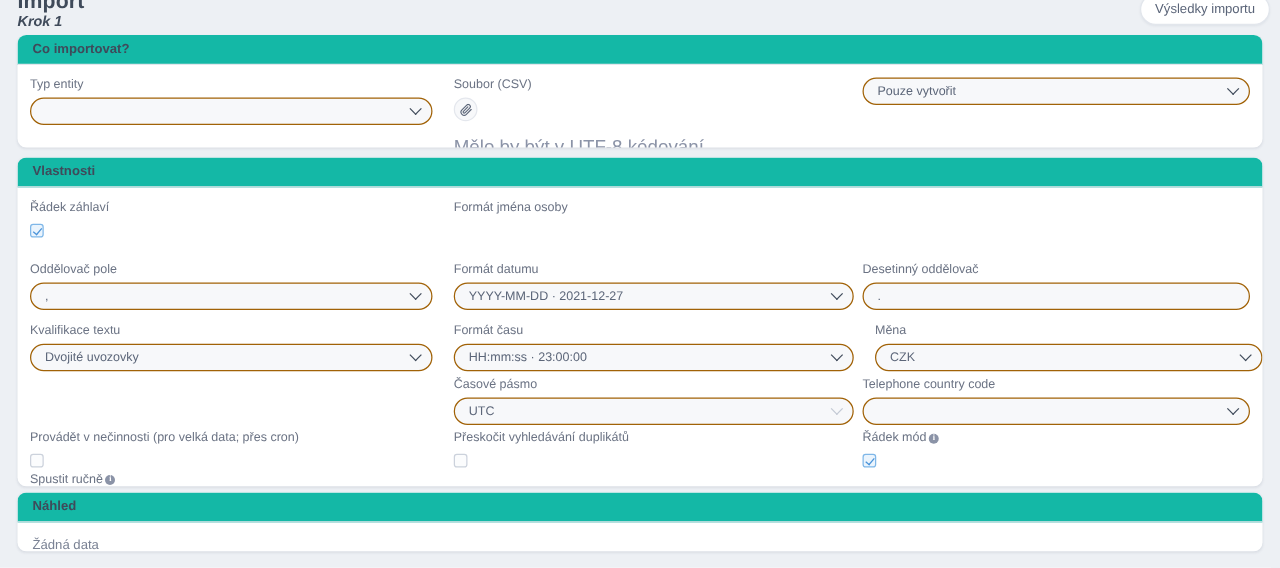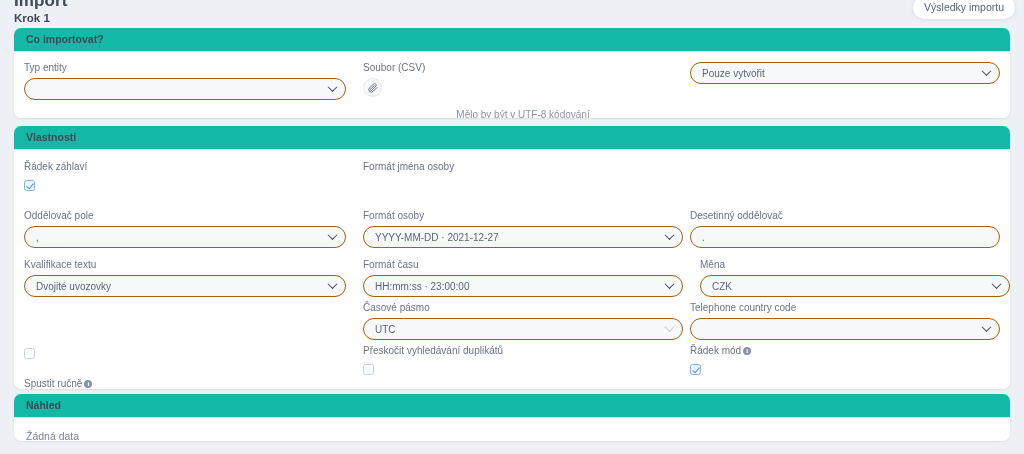--- a/index.html
+++ b/index.html
@@ -21,21 +21,21 @@
   .results-btn {
     position: absolute; right: 8px; top: -5px;
     background: #ffffff; border: 1px solid #e2e6ec;
     border-radius: 14px; padding: 5px 11px 6px;
     font-size: 10.5px; color: #5a6478; white-space: nowrap;
     box-shadow: 0 1px 2px rgba(60,72,95,.07);
     cursor: pointer;
   }
   .step-label {
     position: absolute; left: 14px; top: 12px;
-    font-size: 11.5px; font-weight: 700; color: #3f4a5a;
+    font-size: 11.5px; font-weight: 700; color: #3f4a5a; font-style: italic;
   }
 
   
   .panel {
     position: absolute; left: 14px; width: 996px;
     background: #ffffff; border-radius: 7px;
     box-shadow: 0 1px 2px rgba(60,72,95,.10);
     overflow: hidden;
   }
   .panel-head {
@@ -94,21 +94,21 @@
     transform: rotate(40deg);
   }
 
   
   .attach {
     width: 19px; height: 19px; border-radius: 50%;
     background: #f7f8fa; border: 1px solid #e4e7ed;
     display: flex; align-items: center; justify-content: center;
     cursor: pointer;
   }
-  .hint { font-size: 10px; color: #8b93a7; white-space: nowrap; text-align: center; }
+  .hint { font-size: 15px; color: #8b93a7; white-space: nowrap; }
   .empty-text { font-size: 10.5px; color: #7a8294; padding: 12px 12px; }
 </style>
 </head>
 <body>
 
 <div class="page">
 
   <div class="page-title">Import</div>
   <div class="results-btn">Výsledky importu</div>
   <div class="step-label">Krok 1</div>
@@ -164,34 +164,35 @@
 
       <div class="fld" style="left:10px; top:109px; width:322px;">
         <span class="lbl">Kvalifikace textu</span>
         <div class="ctl">
           <span>Dvojité uvozovky</span>
           <span class="chev"></span>
         </div>
       </div>
 
       <div class="fld" style="left:10px; top:195px; width:330px;">
+        <span class="lbl">Provádět v nečinnosti (pro velká data; přes cron)</span>
         <span class="cb"></span>
       </div>
 
       <div class="fld" style="left:10px; top:228px; width:322px;">
         <span class="lbl"><span>Spustit ručně</span><span class="info">i</span></span>
 
       </div>
 
       <div class="fld" style="left:349px; top:11px; width:320px;">
         <span class="lbl">Formát jména osoby</span>
       </div>
 
       <div class="fld" style="left:349px; top:60px; width:320px;">
-        <span class="lbl">Formát osoby</span>
+        <span class="lbl">Formát datumu</span>
         <div class="ctl">
           <span>YYYY-MM-DD · 2021-12-27</span>
           <span class="chev"></span>
         </div>
       </div>
 
       <div class="fld" style="left:349px; top:109px; width:320px;">
         <span class="lbl">Formát času</span>
         <div class="ctl">
           <span>HH:mm:ss · 23:00:00</span>

